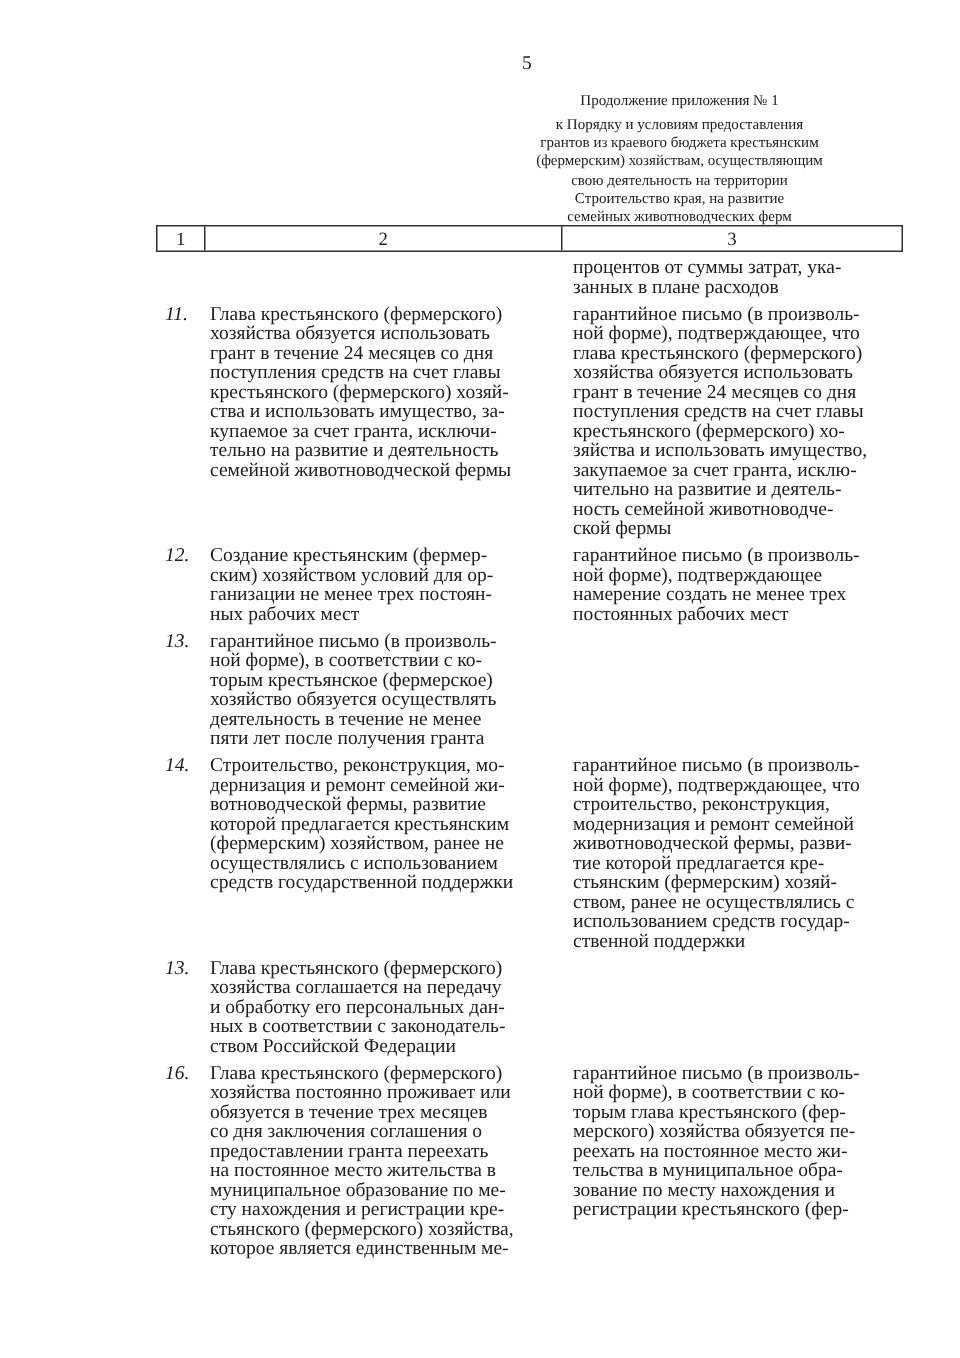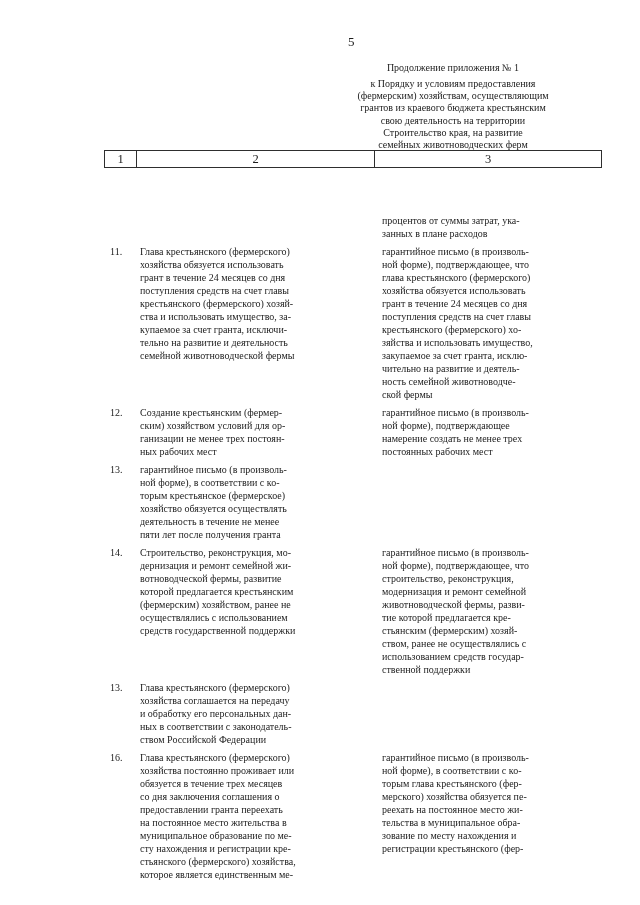--- a/index.html
+++ b/index.html
@@ -53,47 +53,46 @@
     box-sizing: border-box;
   }
   .ch1 { width: 32px; }
   .ch2 { width: 238px; }
   .ch3 { flex: 1; border-right: none; }
   .table-body {
     position: absolute;
     top: 171px;
     left: 105px;
     width: 502px;
-    font-size: 10px;
+    font-size: 13px;
     line-height: 13px;
-    margin-top: 43px;
   }
   .row {
     display: grid;
     grid-template-columns: 35px 242px 225px;
     margin-bottom: 5px;
   }
-  .num { padding-left: 5px; white-space: pre; }
+  .num { padding-left: 5px; white-space: pre; font-style: italic; }
   .c2 { white-space: pre; }
   .c3 .para { white-space: pre; }
   .c3 .para + .para { margin-top: 5px; }
 </style>
 </head>
 <body>
 
 <div class="page">
 
   <div class="page-number">5</div>
 
   <div class="appendix-header">
     <div class="appendix-title">Продолжение приложения № 1</div>
     <div id="header-lines">
         <div class="appendix-line">к Порядку и условиям предоставления</div>
+        <div class="appendix-line">грантов из краевого бюджета крестьянским</div>
         <div class="appendix-line">(фермерским) хозяйствам, осуществляющим</div>
-        <div class="appendix-line">грантов из краевого бюджета крестьянским</div>
         <div class="appendix-line">свою деятельность на территории</div>
         <div class="appendix-line">Строительство края, на развитие</div>
         <div class="appendix-line">семейных животноводческих ферм</div>
       </div>
   </div>
 
   <div class="col-headers">
     <div class="ch ch1">1</div>
     <div class="ch ch2">2</div>
     <div class="ch ch3">3</div>

